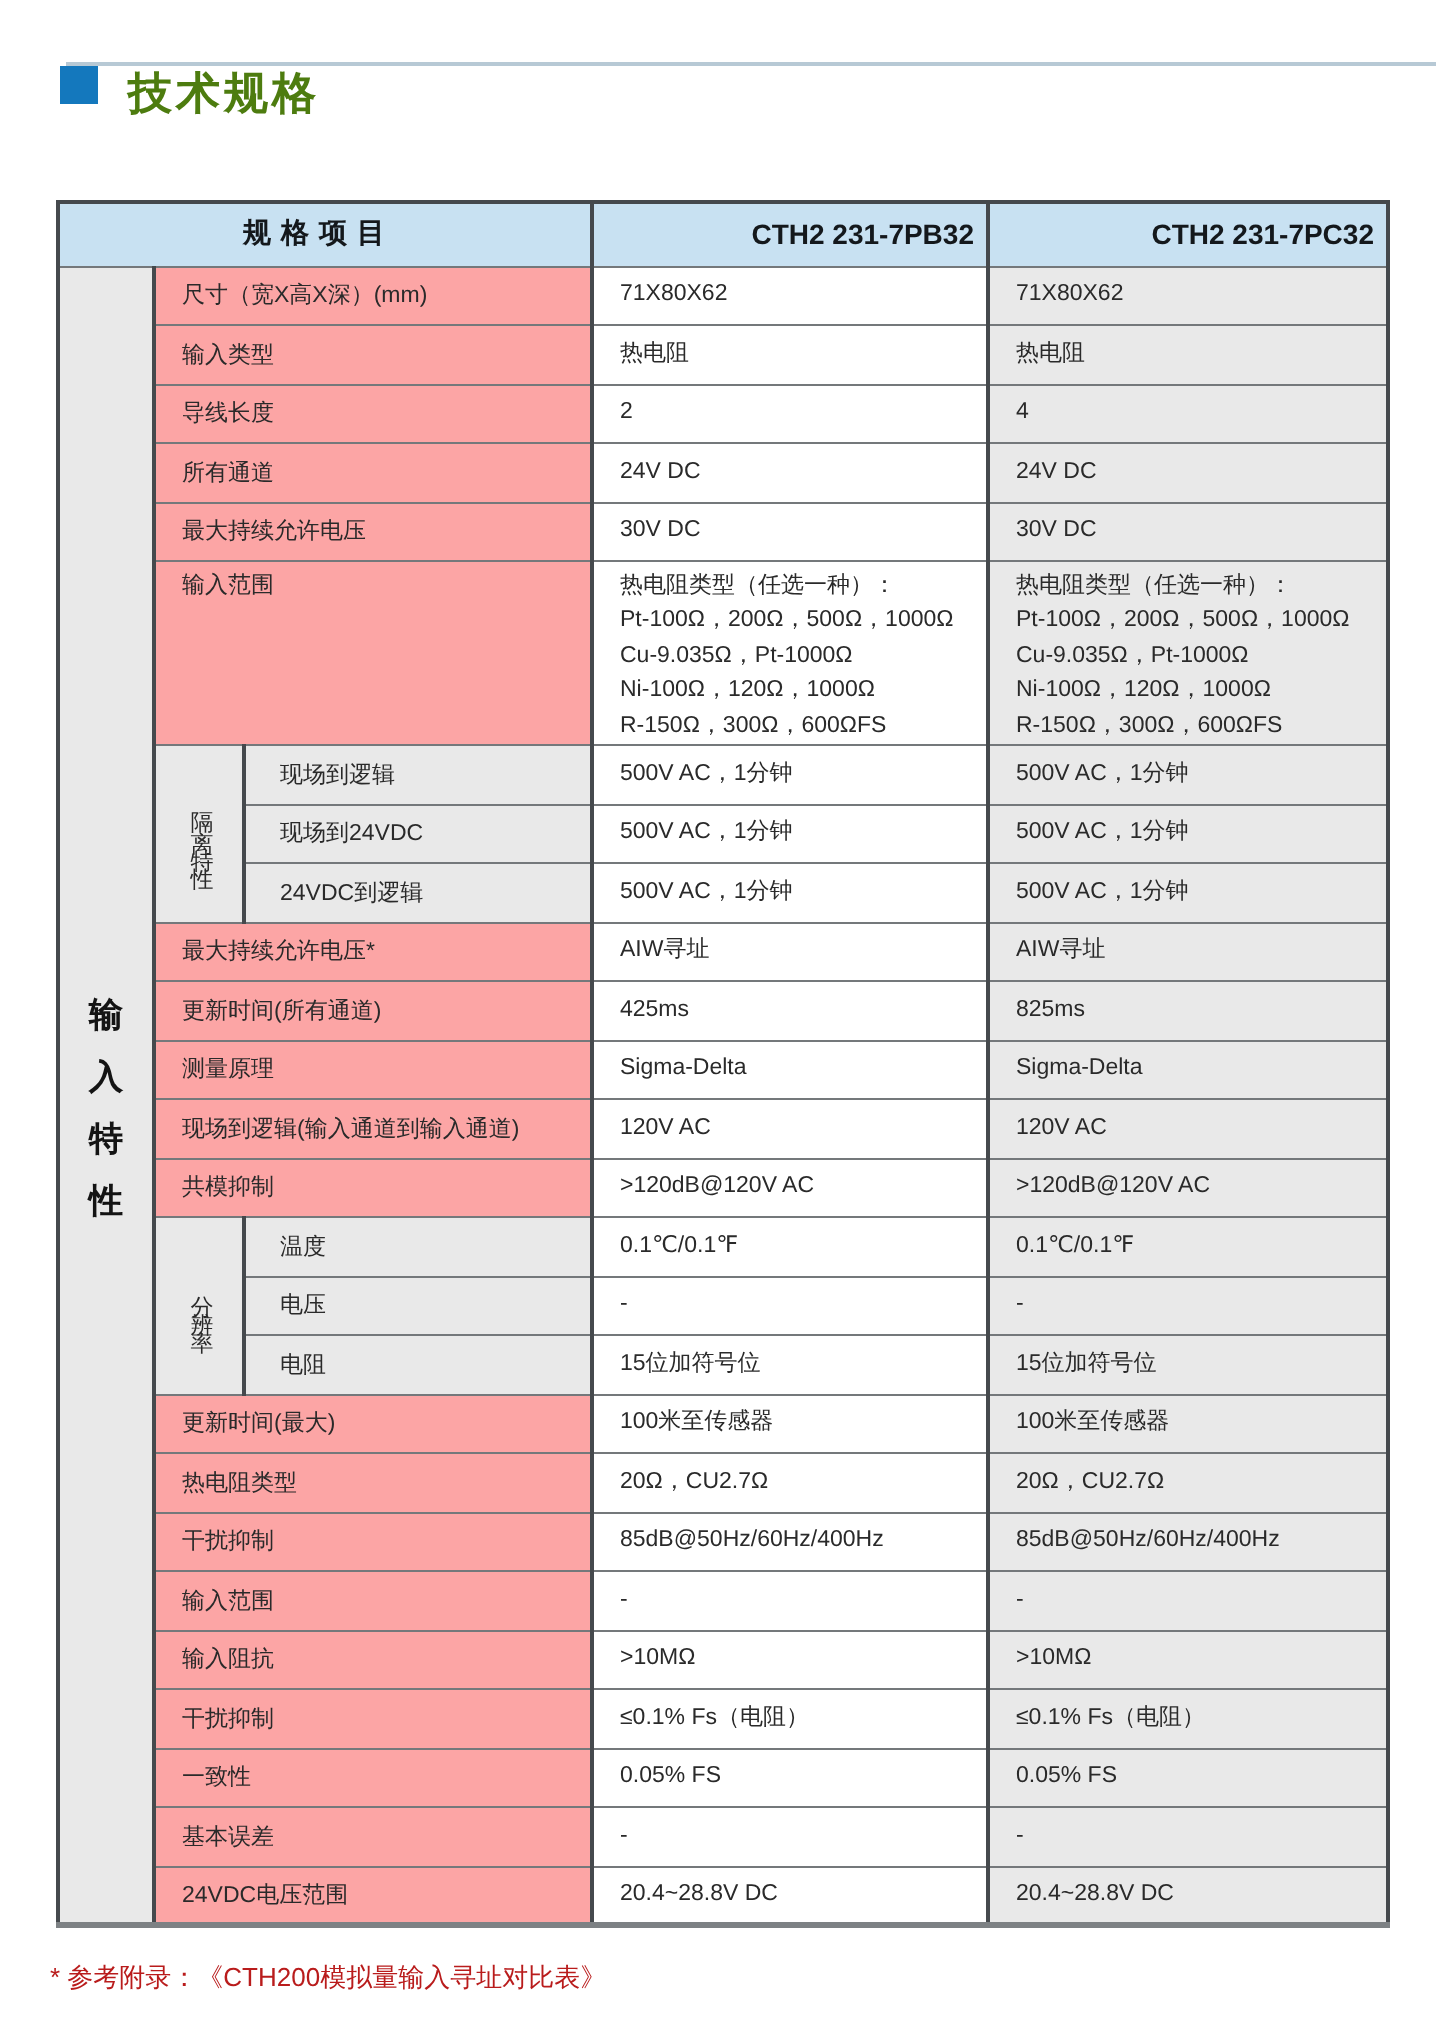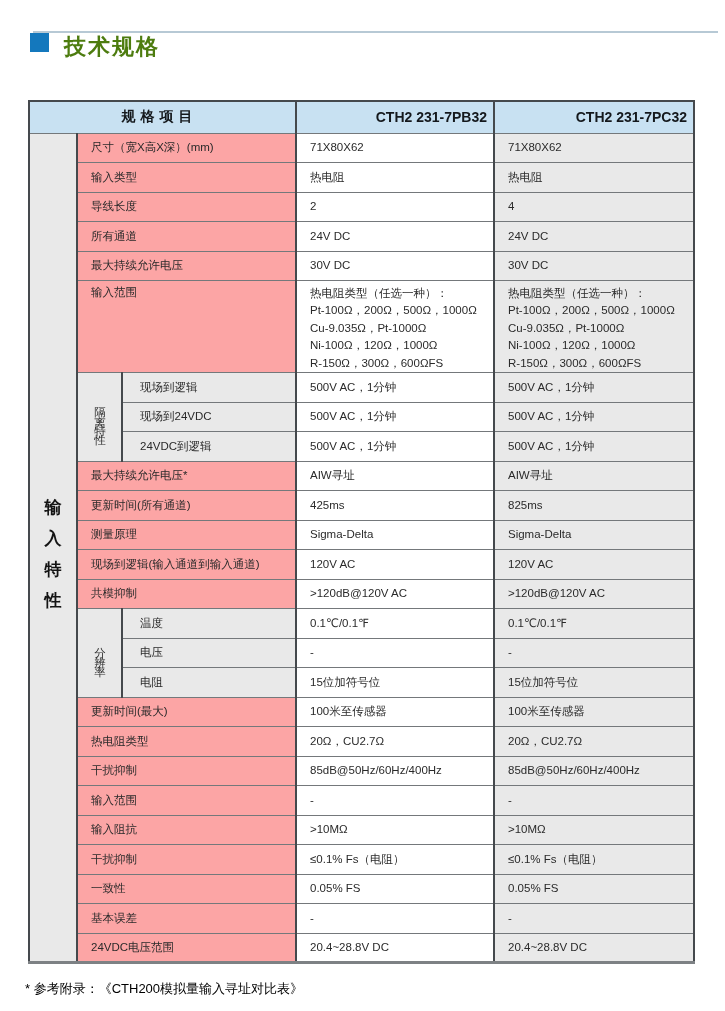--- a/index.html
+++ b/index.html
@@ -43,21 +43,21 @@
   td.band{background:#e9e9e9;text-align:center;padding:0;}
   td.grp{background:#e9e9e9;text-align:center;padding:0;}
   .vtext{
     writing-mode:vertical-lr;text-orientation:upright;
     display:inline-block;margin:0 auto;
   }
   .band .vtext{font-size:17px;font-weight:bold;letter-spacing:31px;color:#141414;}
   .grp .vtext{font-size:11.5px;letter-spacing:9px;}
   td.top{vertical-align:top;padding-top:4px;}
   
-  .footnote{position:absolute;left:25px;top:980px;font-size:13px;color:#000000;text-align:center;}
+  .footnote{position:absolute;left:25px;top:980px;font-size:13px;color:#b91c1c;text-align:center;}
 </style>
 </head>
 <body>
 
 <div class="title-line"></div>
 <div class="title-square"></div>
 <div class="page-title">技术规格</div>
 
 <table class="spec-table">
   <colgroup>

